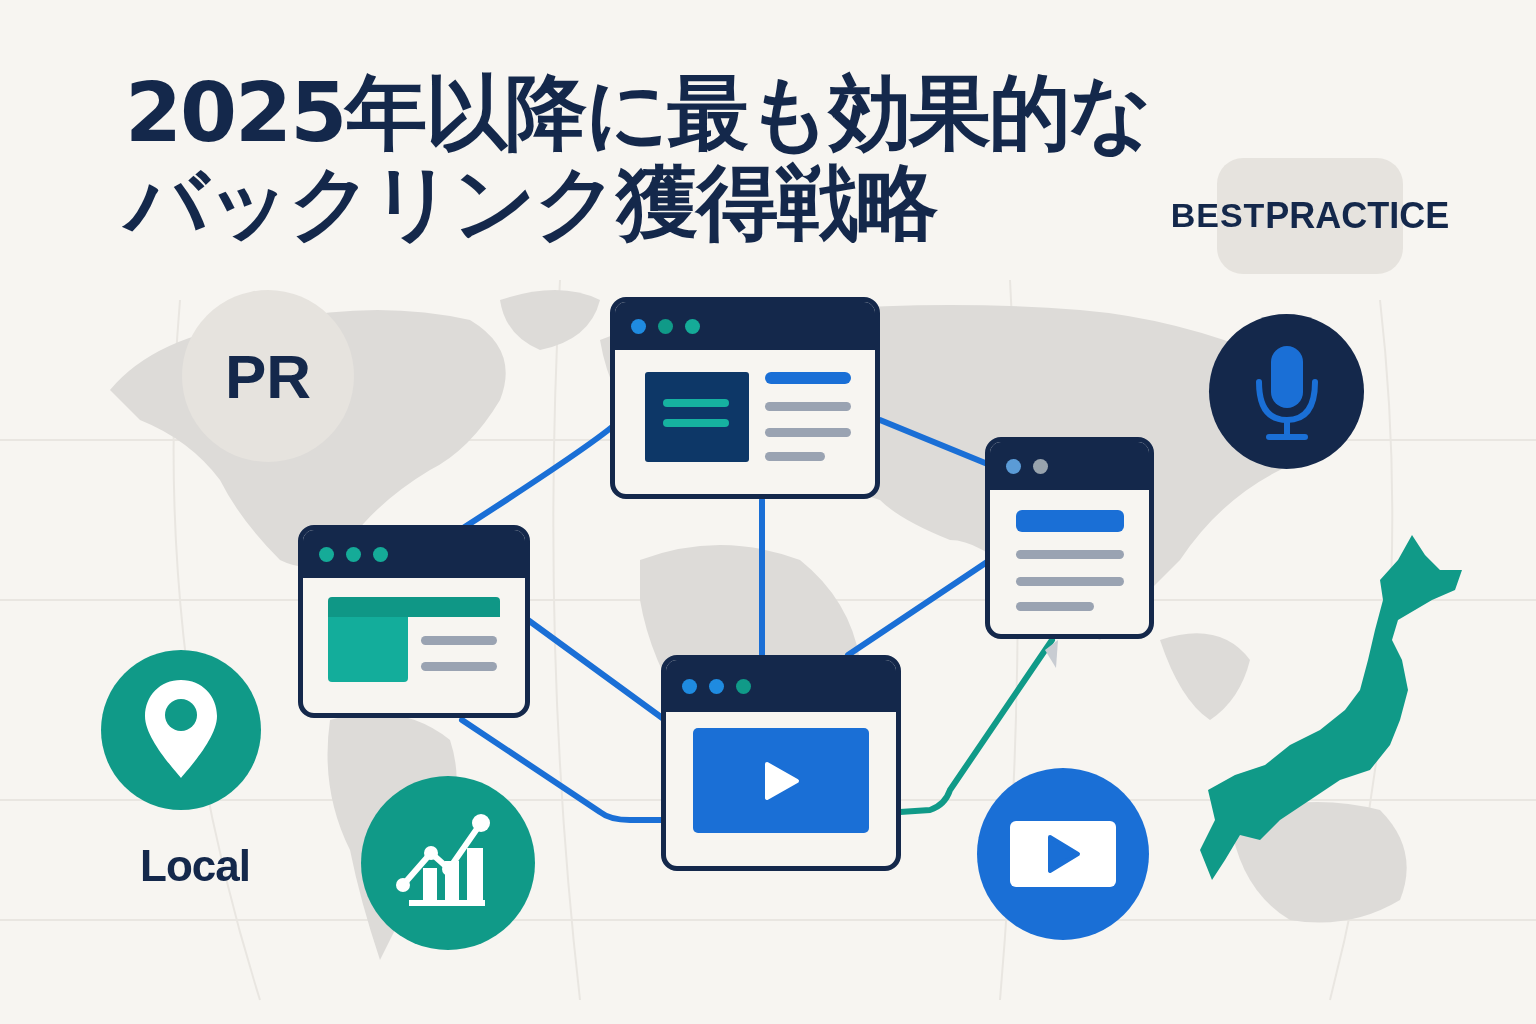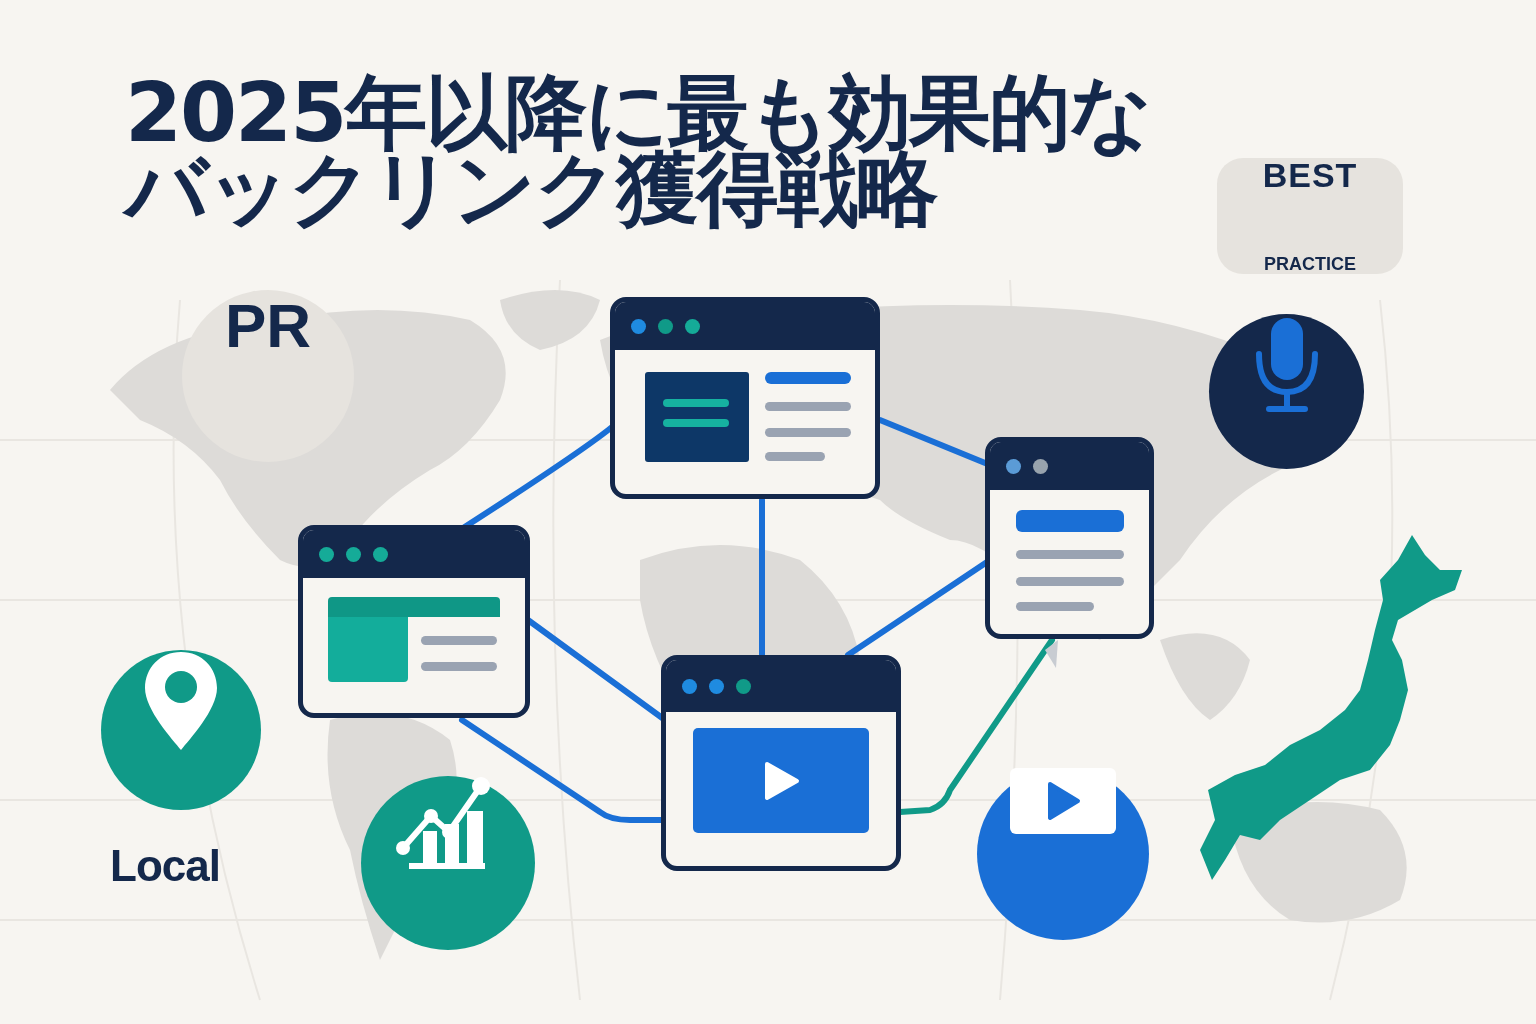--- a/index.html
+++ b/index.html
@@ -1,29 +1,29 @@
 <!DOCTYPE html>
 <html><head>
 <meta charset="utf-8">
 <style>
   html,body{margin:0;padding:0;}
   body{width:1536px;height:1024px;background:#f7f5f1;position:relative;overflow:hidden;font-family:"DejaVu Sans","Liberation Sans",sans-serif;}
   .abs{position:absolute;}
   #bg{position:absolute;left:0;top:0;width:1536px;height:1024px;}
   .title{position:absolute;left:125px;color:#14284b;font-weight:bold;font-size:82px;letter-spacing:-2px;line-height:1;white-space:nowrap;font-family:"DejaVu Sans",sans-serif;}
-  .badge{position:absolute;left:1217px;top:158px;width:186px;height:116px;background:#e6e3de;border-radius:26px;display:flex;flex-direction:column;align-items:center;justify-content:space-between;color:#14284b;font-family:"Liberation Sans",sans-serif;font-weight:bold;}
+  .badge{position:absolute;left:1217px;top:158px;width:186px;height:116px;background:#e6e3de;border-radius:26px;display:flex;flex-direction:row;align-items:center;justify-content:center;color:#14284b;font-family:"Liberation Sans",sans-serif;font-weight:bold;}
   .badge .l1{font-size:34px;line-height:1.05;letter-spacing:1px;}
-  .badge .l2{font-size:18px;line-height:1.05;}
+  .badge .l2{font-size:36px;line-height:1.05;}
   .win{position:absolute;background:#f7f5f1;border:5px solid #14284b;border-radius:16px;box-sizing:border-box;overflow:hidden;}
   .win .bar{height:48px;background:#14284b;display:flex;align-items:center;padding-left:16px;gap:12px;}
   .dot{width:15px;height:15px;border-radius:50%;}
   .pill{position:absolute;border-radius:6px;}
-  .circle{position:absolute;border-radius:50%;display:flex;align-items:flex-start;justify-content:center;}
+  .circle{position:absolute;border-radius:50%;display:flex;align-items:center;justify-content:center;}
   .pr{left:182px;top:290px;width:172px;height:172px;background:#e6e3de;color:#14284b;font-family:"Liberation Sans",sans-serif;font-weight:bold;font-size:62px;}
-  .local-label{position:absolute;left:110px;top:842px;width:140px;text-align:left;color:#14284b;font-family:"Liberation Sans",sans-serif;font-weight:bold;font-size:44px;line-height:1.08;letter-spacing:-1px;}
+  .local-label{position:absolute;left:110px;top:842px;width:140px;text-align:right;color:#14284b;font-family:"Liberation Sans",sans-serif;font-weight:bold;font-size:44px;line-height:1.08;letter-spacing:-1px;}
 </style>
 </head>
 <body>
 
 <svg id="bg" viewBox="0 0 1536 1024">
   <g stroke="#e9e6e1" stroke-width="2" fill="none">
     <line x1="0" y1="440" x2="1536" y2="440"></line>
     <line x1="0" y1="600" x2="1536" y2="600"></line>
     <line x1="0" y1="800" x2="1536" y2="800"></line>
     <line x1="0" y1="920" x2="1536" y2="920"></line>
@@ -46,21 +46,21 @@
 
     <path d="M1160 640 Q1220 620 1250 660 Q1240 700 1210 720 Q1180 700 1160 640 Z"></path>
 
     <path d="M1230 820 Q1300 790 1380 810 Q1420 850 1400 900 Q1350 930 1290 920 Q1240 890 1230 820 Z"></path>
   </g>
 
   <path fill="#109a88" d="M1412 535 L1425 555 L1440 570 L1462 570 L1455 590 L1432 600 L1415 610 L1398 620 L1392 640 L1402 660 L1408 690 L1400 720 L1390 745 L1370 770 L1340 780 L1310 800 L1280 820 L1260 840 L1240 835 L1225 860 L1212 880 L1200 850 L1215 820 L1208 790 L1235 775 L1265 765 L1290 745 L1320 730 L1345 710 L1360 690 L1368 660 L1375 630 L1383 600 L1380 580 L1398 560 Z"></path>
 </svg>
 
 <div class="title" style="top:72px;text-align:center;">2025年以降に最も効果的な</div>
-<div class="title" style="top:148px;">バックリンク獲得戦略</div>
+<div class="title" style="top:162px;">バックリンク獲得戦略</div>
 
 <div class="badge">
   <span class="l1">BEST</span>
   <span class="l2">PRACTICE</span>
 </div>
 
 <svg class="abs" style="left:0;top:0;" width="1536" height="1024">
   <g fill="none" stroke-width="6" stroke-linecap="round" stroke-linejoin="round">
     <path d="M620 420 Q600 440 460 530" stroke="#1a6fd6"></path>
     <path d="M880 420 L990 465" stroke="#1a6fd6"></path>

